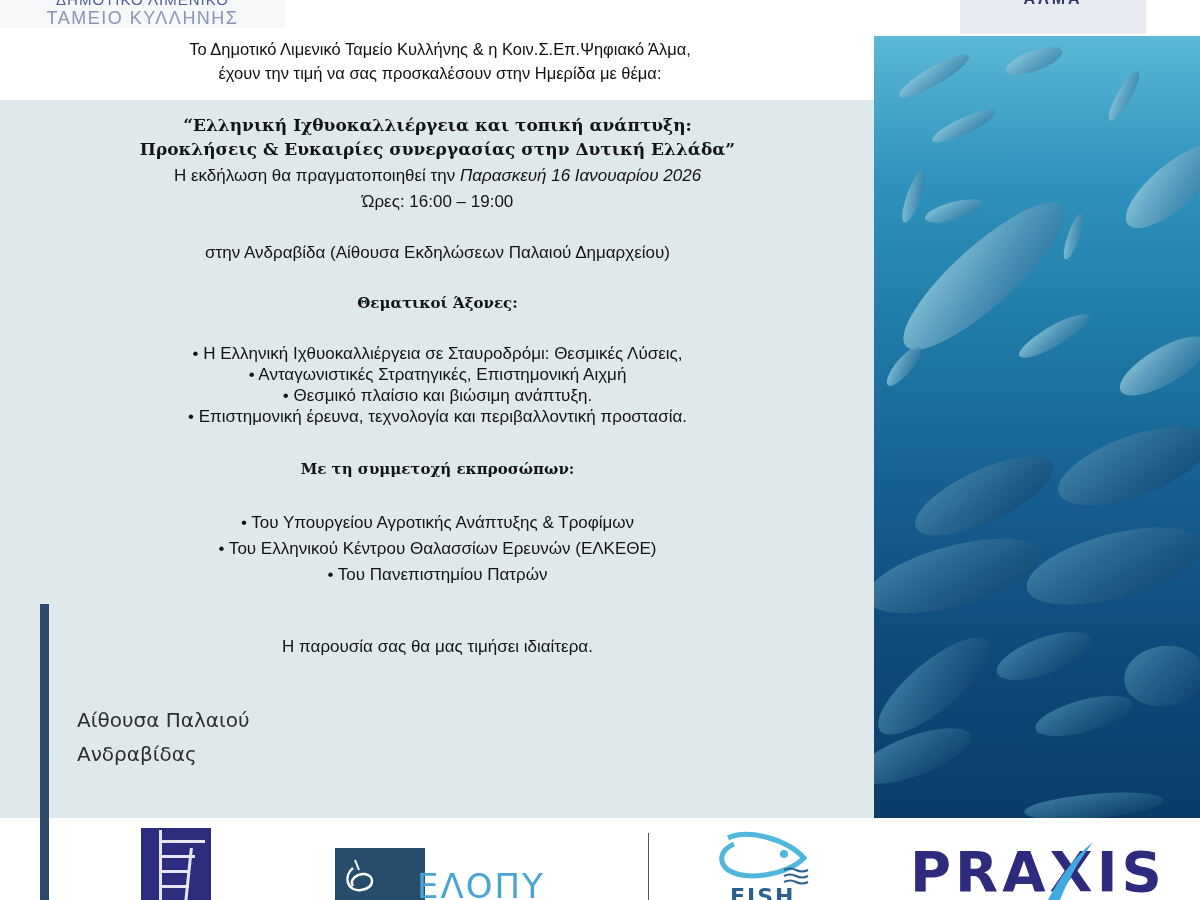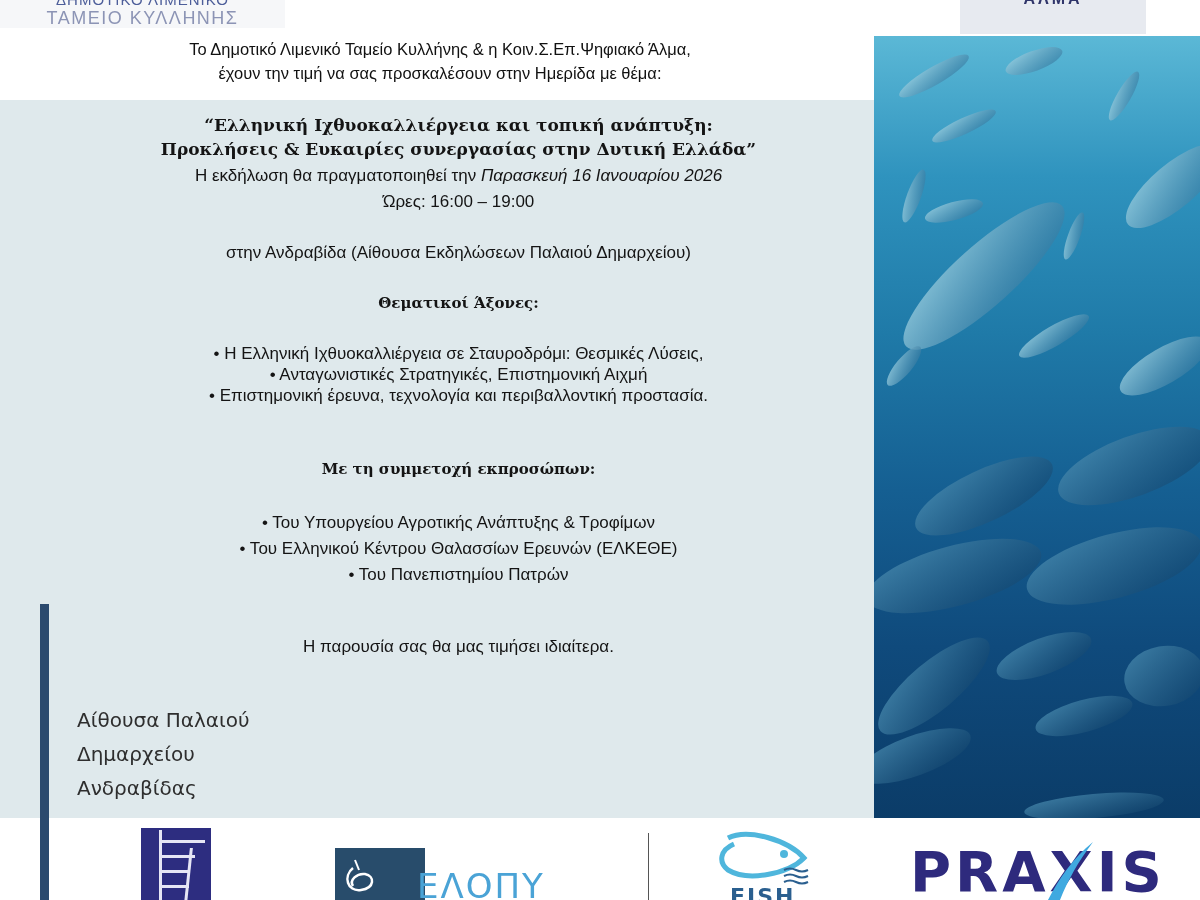--- a/index.html
+++ b/index.html
@@ -47,21 +47,21 @@
     position: absolute; left: 40px; top: 604px; width: 9px; height: 296px;
     background: #2b4a6e;
   }
   .photo {
     position: absolute; left: 874px; top: 36px; width: 326px; height: 783px;
     overflow: hidden;
     background: linear-gradient(180deg, #5bb8d6 0%, #2f93be 18%, #1f7aa8 38%, #155f92 58%, #0f4a7c 78%, #0b3c68 100%);
   }
   .photo svg { position: absolute; left: 0; top: 0; }
 
-  .content { position: absolute; left: 0; width: 875px; text-align: center; color: #141414; margin-left: 21px; }
+  .content { position: absolute; left: 0; width: 875px; text-align: center; color: #141414; }
   .title {
     top: 113px; font-family: "DejaVu Serif", serif; font-weight: bold; font-size: 17px; line-height: 24px;
   }
   .when {
     top: 163px; font-family: "Liberation Sans", sans-serif; font-size: 17px; line-height: 26px;
   }
   .when i { font-style: italic; }
   .place {
     top: 243px; font-family: "Liberation Sans", sans-serif; font-size: 17px;
   }
@@ -174,35 +174,35 @@
 <div class="content when">
   <div><span>Η εκδήλωση θα πραγματοποιηθεί την </span><i>Παρασκευή 16 Ιανουαρίου 2026</i></div>
   <div>Ώρες: 16:00 – 19:00</div>
 </div>
 <div class="content place">στην Ανδραβίδα (Αίθουσα Εκδηλώσεων Παλαιού Δημαρχείου)</div>
 
 <div class="content h-axes">Θεματικοί Άξονες:</div>
 <div class="content axes-list">
   <div>• Η Ελληνική Ιχθυοκαλλιέργεια σε Σταυροδρόμι: Θεσμικές Λύσεις,</div>
   <div>• Ανταγωνιστικές Στρατηγικές, Επιστημονική Αιχμή</div>
+  <div>• Θεσμικό πλαίσιο και βιώσιμη ανάπτυξη.</div>
   <div>• Επιστημονική έρευνα, τεχνολογία και περιβαλλοντική προστασία.</div>
 </div>
 
 <div class="content h-part">Με τη συμμετοχή εκπροσώπων:</div>
 <div class="content part-list">
   <div>• Του Υπουργείου Αγροτικής Ανάπτυξης &amp; Τροφίμων</div>
   <div>• Του Ελληνικού Κέντρου Θαλασσίων Ερευνών (ΕΛΚΕΘΕ)</div>
   <div>• Του Πανεπιστημίου Πατρών</div>
 </div>
 
 <div class="content closing">Η παρουσία σας θα μας τιμήσει ιδιαίτερα.</div>
 
 <div class="venue">
   <div>Αίθουσα Παλαιού</div>
-  <div>Δημαρχείου</div>
   <div>Ανδραβίδας</div>
 </div>
 
 <div class="logos">
   <div class="logo-ei">
     <div class="stripe" style="top:12px;width:44px;"></div>
     <div class="stripe" style="top:27px;width:34px;"></div>
     <div class="stripe" style="top:42px;width:28px;"></div>
     <div class="stripe" style="top:57px;width:28px;"></div>
     <div class="stripe" style="top:2px;left:18px;width:3px;height:70px;"></div>

